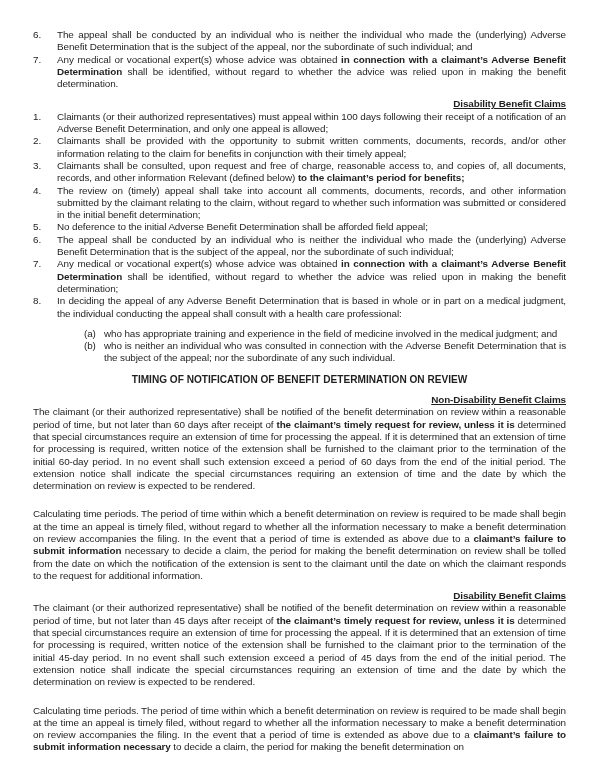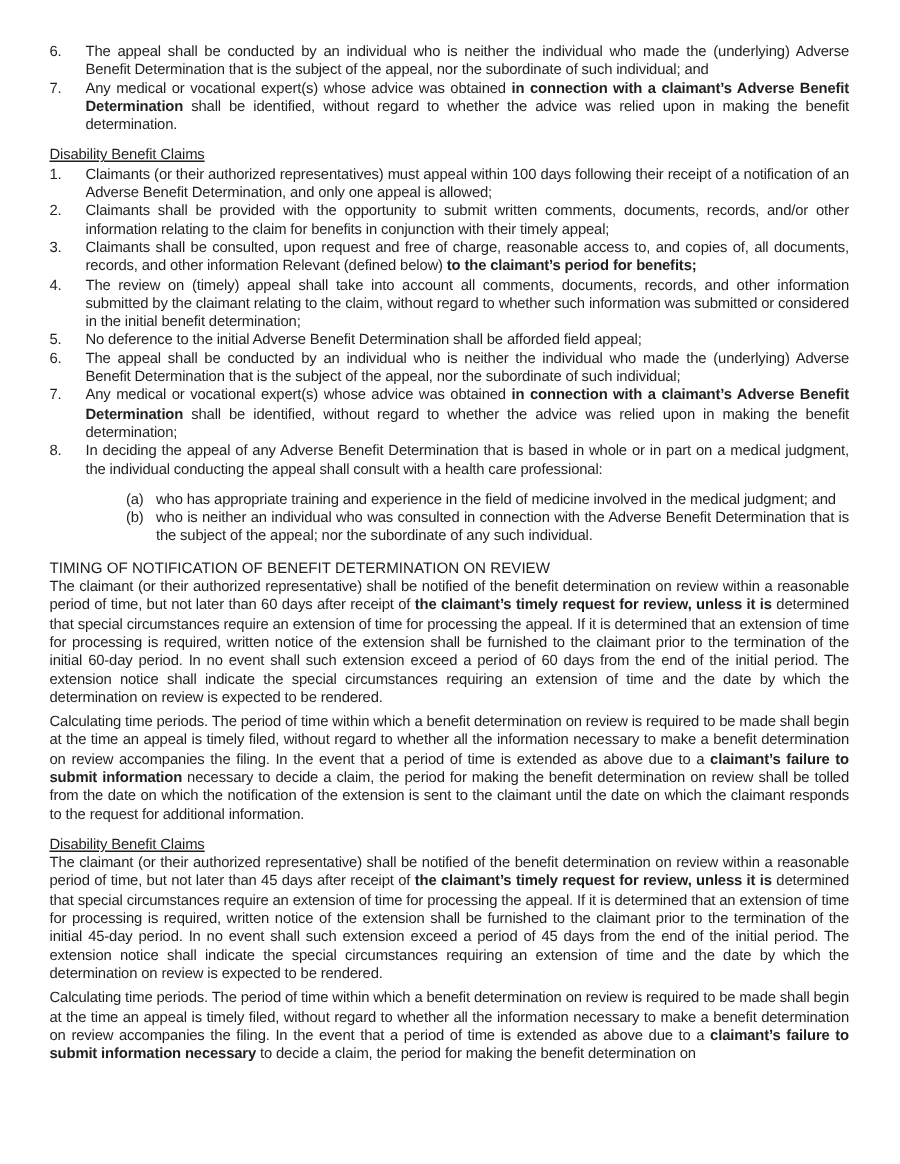--- a/index.html
+++ b/index.html
@@ -17,35 +17,35 @@
   .doc { padding: 29px 34px 0 33px; }
 
   .num-list .li { position: relative; padding-left: 24px; }
   .num-list .li > .num { position: absolute; left: 0; top: 0; }
 
   .sub-list { margin-top: 8px; margin-left: 51px; }
   .sub-list .li { position: relative; padding-left: 20px; }
   .sub-list .li > .num { position: absolute; left: 0; top: 0; }
 
   .u-heading {
-    font-weight: normal;
+    font-weight: bold;
     font-size: 9.9px;
     text-decoration: underline;
-    text-align: left;
+    text-align: right;
     margin-top: 8px;
   }
   .b-heading {
-    font-weight: normal;
+    font-weight: bold;
     font-size: 10.1px;
     letter-spacing: 0;
-    text-align: left;
+    text-align: center;
     margin-top: 9px;
   }
   .para { margin: 0; }
-  .gap-above { margin-top: 4px; }
+  .gap-above { margin-top: 16px; }
   .bold { font-weight: bold; }
 </style>
 </head>
 <body style="background: rgb(255, 255, 255); color: rgb(31, 31, 31);">
 
 <div class="doc">
 
   <div class="num-list">
     <div class="li">
       <span class="num">6.</span>
@@ -100,20 +100,21 @@
       <div class="li-body"><span>who has appropriate training and experience in the field of medicine involved in the medical judgment; and</span></div>
     </div>
     <div class="li">
       <span class="num">(b)</span>
       <div class="li-body"><span>who is neither an individual who was consulted in connection with the Adverse Benefit Determination that is the subject of the appeal; nor the subordinate of any such individual.</span></div>
     </div>
   </div>
 
   <h2 class="b-heading">TIMING OF NOTIFICATION OF BENEFIT DETERMINATION ON REVIEW</h2>
 
+  <h3 class="u-heading">Non-Disability Benefit Claims</h3>
   <p class="para"><span>The claimant (or their authorized representative) shall be notified of the benefit determination on review within a reasonable period of time, but not later than 60 days after receipt of </span><span class="bold">the claimant’s timely request for review, unless it is</span><span> determined that special circumstances require an extension of time for processing the appeal.  If it is determined that an extension of time for processing is required, written notice of the extension shall be furnished to the claimant prior to the termination of the initial 60-day period.  In no event shall such extension exceed a period of 60 days from the end of the initial period.  The extension notice shall indicate the special circumstances requiring an extension of time and the date by which the determination on review is expected to be rendered.</span></p>
   <p class="para gap-above"><span>Calculating time periods.  The period of time within which a benefit determination on review is required to be made shall begin at the time an appeal is timely filed, without regard to whether all the information necessary to make a benefit determination on review accompanies the filing.  In the event that a period of time is extended as above due to a </span><span class="bold">claimant’s failure to submit information</span><span> necessary to decide a claim, the period for making the benefit determination on review shall be tolled from the date on which the notification of the extension is sent to the claimant until the date on which the claimant responds to the request for additional information.</span></p>
 
   <h3 class="u-heading">Disability Benefit Claims</h3>
   <p class="para"><span>The claimant (or their authorized representative) shall be notified of the benefit determination on review within a reasonable period of time, but not later than 45 days after receipt of </span><span class="bold">the claimant’s timely request for review, unless it is</span><span> determined that special circumstances require an extension of time for processing the appeal.  If it is determined that an extension of time for processing is required, written notice of the extension shall be furnished to the claimant prior to the termination of the initial 45-day period.  In no event shall such extension exceed a period of 45 days from the end of the initial period.  The extension notice shall indicate the special circumstances requiring an extension of time and the date by which the determination on review is expected to be rendered.</span></p>
   <p class="para gap-above"><span>Calculating time periods.  The period of time within which a benefit determination on review is required to be made shall begin at the time an appeal is timely filed, without regard to whether all the information necessary to make a benefit determination on review accompanies the filing.  In the event that a period of time is extended as above due to a </span><span class="bold">claimant’s failure to submit information necessary</span><span> to decide a claim, the period for making the benefit determination on</span></p>
 
 </div>
 
 </body></html>

